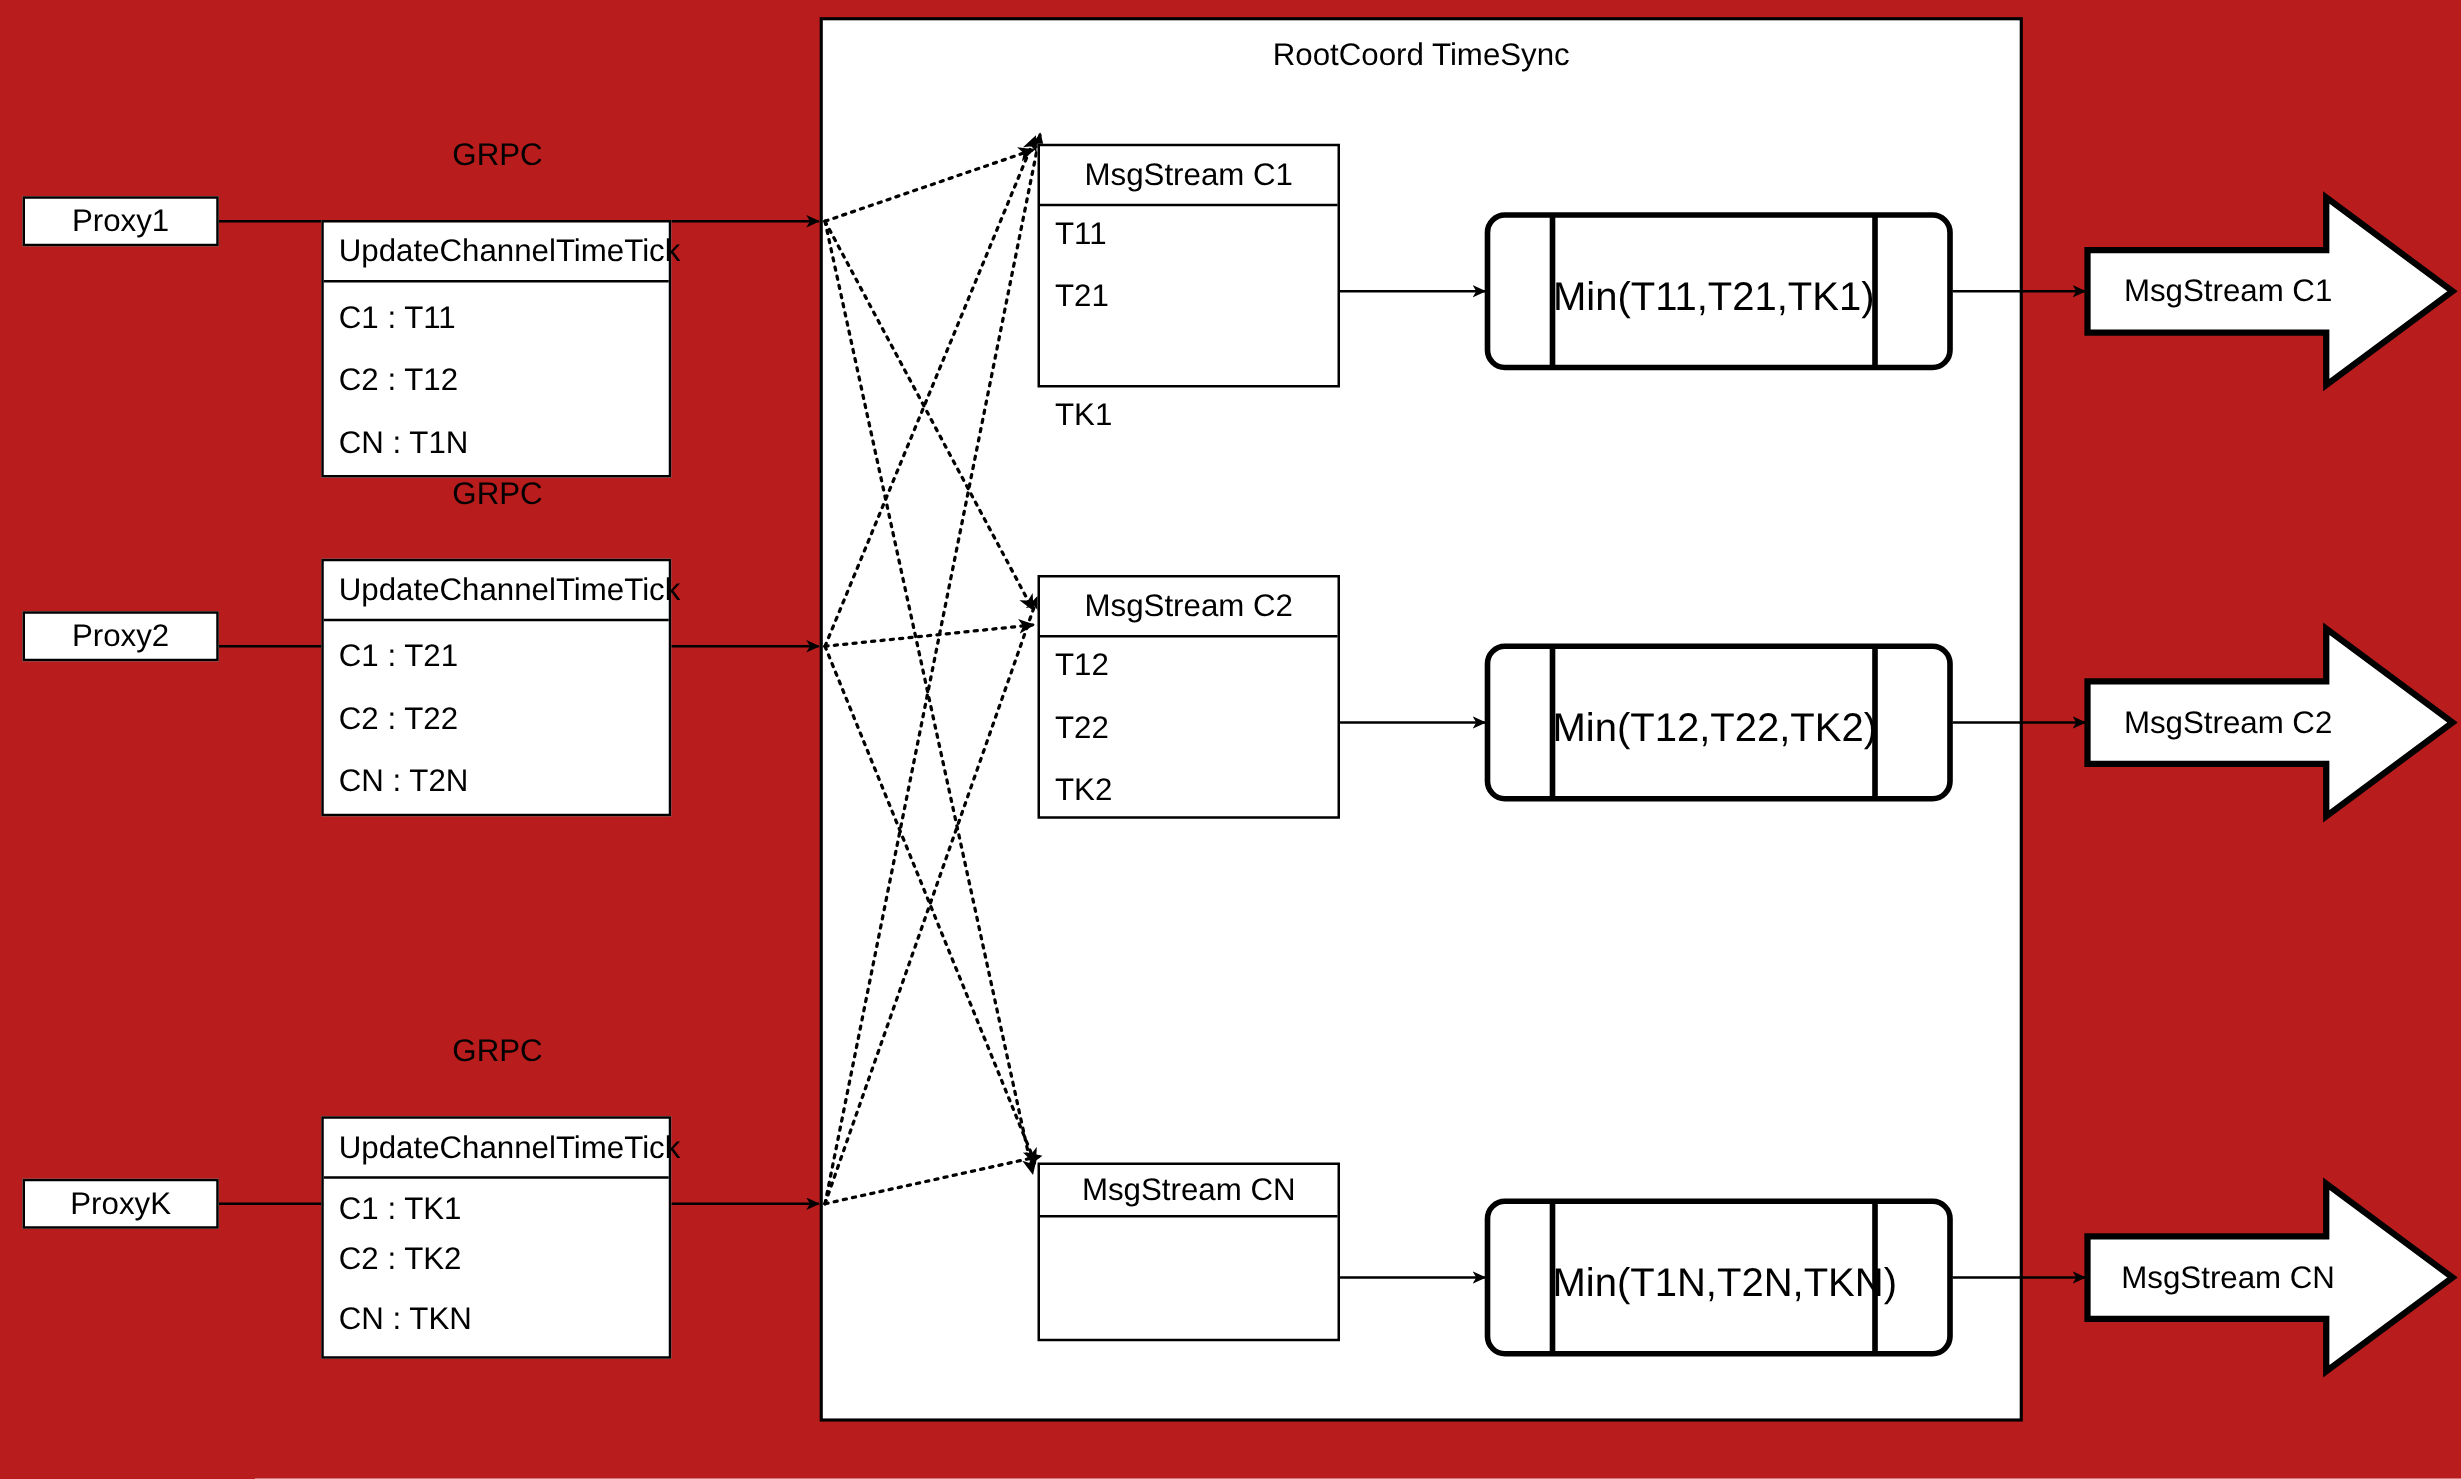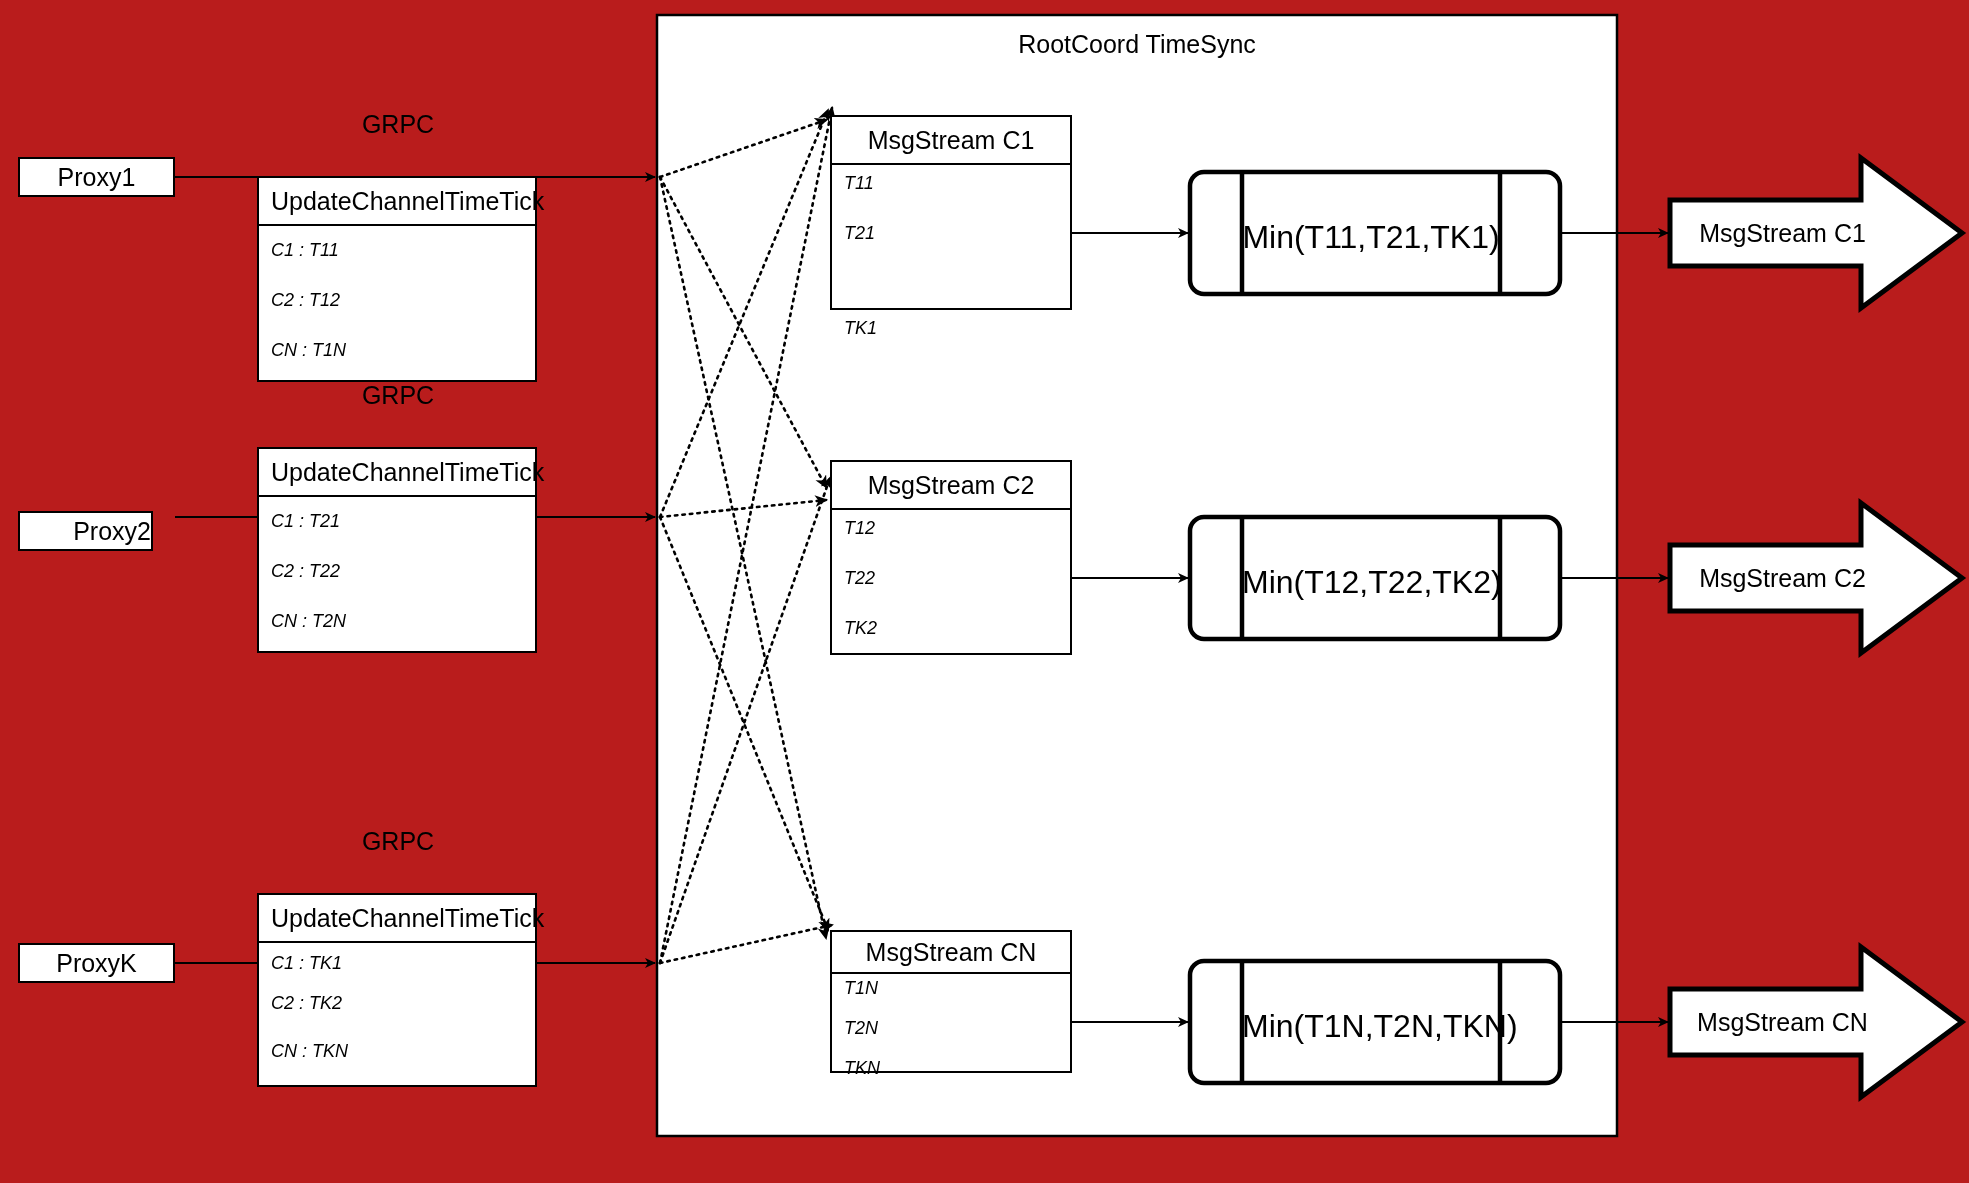--- a/index.html
+++ b/index.html
@@ -51,24 +51,23 @@
   }
   .hdr-left {
     justify-content: flex-start;
     padding-left: 12px;
   }
   .body-rows {
     box-sizing: border-box;
     padding: 0;
   }
   .row-line {
-    font-size: 18px;
+    font-size: 25px;
     padding-left: 12px;
     white-space: nowrap;
-    font-style: italic;
   }
   .edge-label {
     position: absolute;
     font-size: 25px;
     white-space: nowrap;
   }
   .container-title {
     position: absolute;
     font-size: 25px;
     white-space: nowrap;
@@ -179,21 +178,21 @@
       <div class="row-line" style="position:absolute; top:8px;">T11</div>
       <div class="row-line" style="position:absolute; top:58px;">T21</div>
       <div class="row-line" style="position:absolute; top:120px;margin-top:33px;">TK1</div>
     </div>
   </div>
 
   <div class="minbox-label" style="left:1242px; top:219px; width:258px;">Min(T11,T21,TK1)</div>
 
   <div class="blockarrow-label" style="left:1670px; top:219px; width:225px;">MsgStream C1</div>
 
-  <div class="box proxy-box" style="left:18px; top:511px; width:135px; height:40px;justify-content:flex-end;">
+  <div class="box proxy-box" style="left:18px; top:489px; width:157px; height:40px;">
     <span>Proxy2</span>
   </div>
   <div class="edge-label" style="left:258px; top:381px; width:280px; text-align:center;">GRPC</div>
 
   <div class="box" style="left:257px; top:447px; width:280px; height:206px;">
     <div class="hdr hdr-left" style="height:48px;">UpdateChannelTimeTick</div>
     <div class="body-rows" style="height:154px; position:relative;">
       <div class="row-line" style="position:absolute; top:14px;">C1 :  T21</div>
       <div class="row-line" style="position:absolute; top:64px;">C2 :  T22</div>
       <div class="row-line" style="position:absolute; top:114px;">CN : T2N</div>
@@ -222,24 +221,19 @@
     <div class="hdr hdr-left" style="height:48px;">UpdateChannelTimeTick</div>
     <div class="body-rows" style="height:142px; position:relative;">
       <div class="row-line" style="position:absolute; top:10px;">C1 :  TK1</div>
       <div class="row-line" style="position:absolute; top:50px;">C2 :  TK2</div>
       <div class="row-line" style="position:absolute; top:98px;">CN : TKN</div>
     </div>
   </div>
 
   <div class="box" style="left:830px; top:930px; width:242px; height:143px;">
     <div class="hdr" style="height:42px;">MsgStream CN</div>
-    <div class="body-rows" style="height:97px; position:relative;">
-      <div class="row-line" style="position:absolute; top:4px;">T1N</div>
-      <div class="row-line" style="position:absolute; top:44px;">T2N</div>
-      <div class="row-line" style="position:absolute; top:84px;">TKN</div>
-    </div>
   </div>
 
   <div class="minbox-label" style="left:1242px; top:1008px; width:258px;">Min(T1N,T2N,TKN)</div>
 
   <div class="blockarrow-label" style="left:1670px; top:1008px; width:225px;">MsgStream CN</div>
 
 </div>
 
 </body></html>

